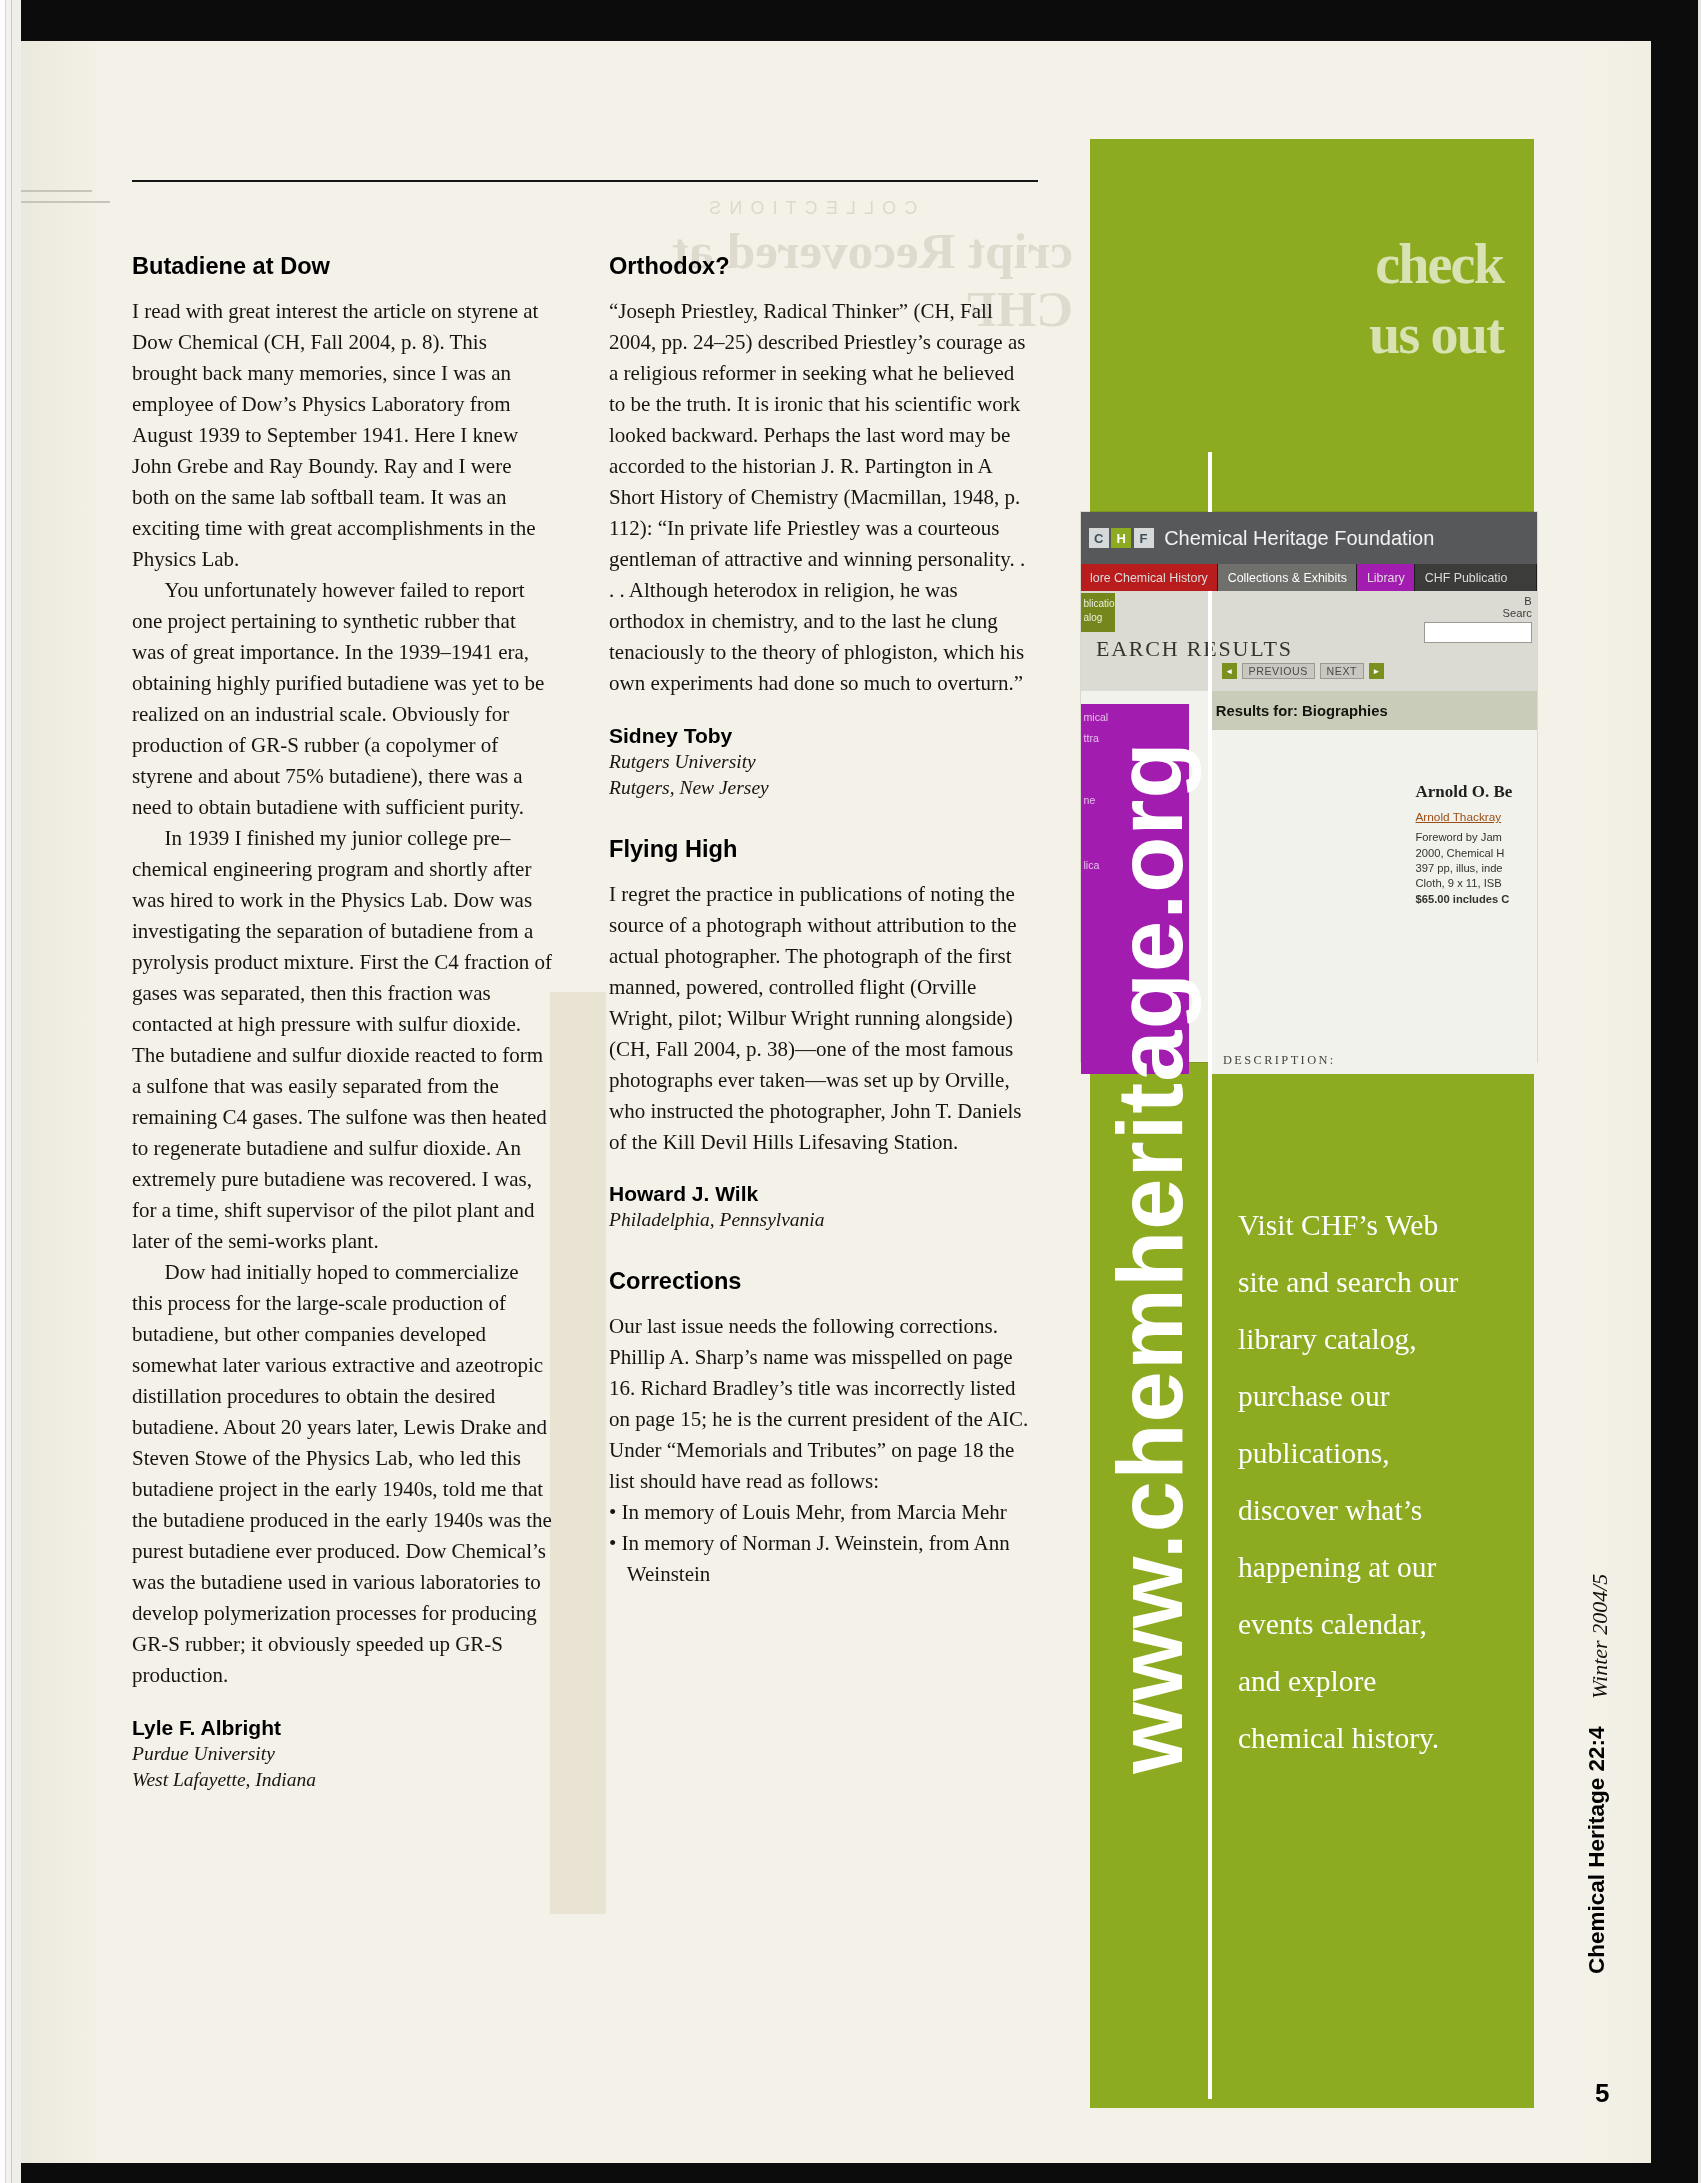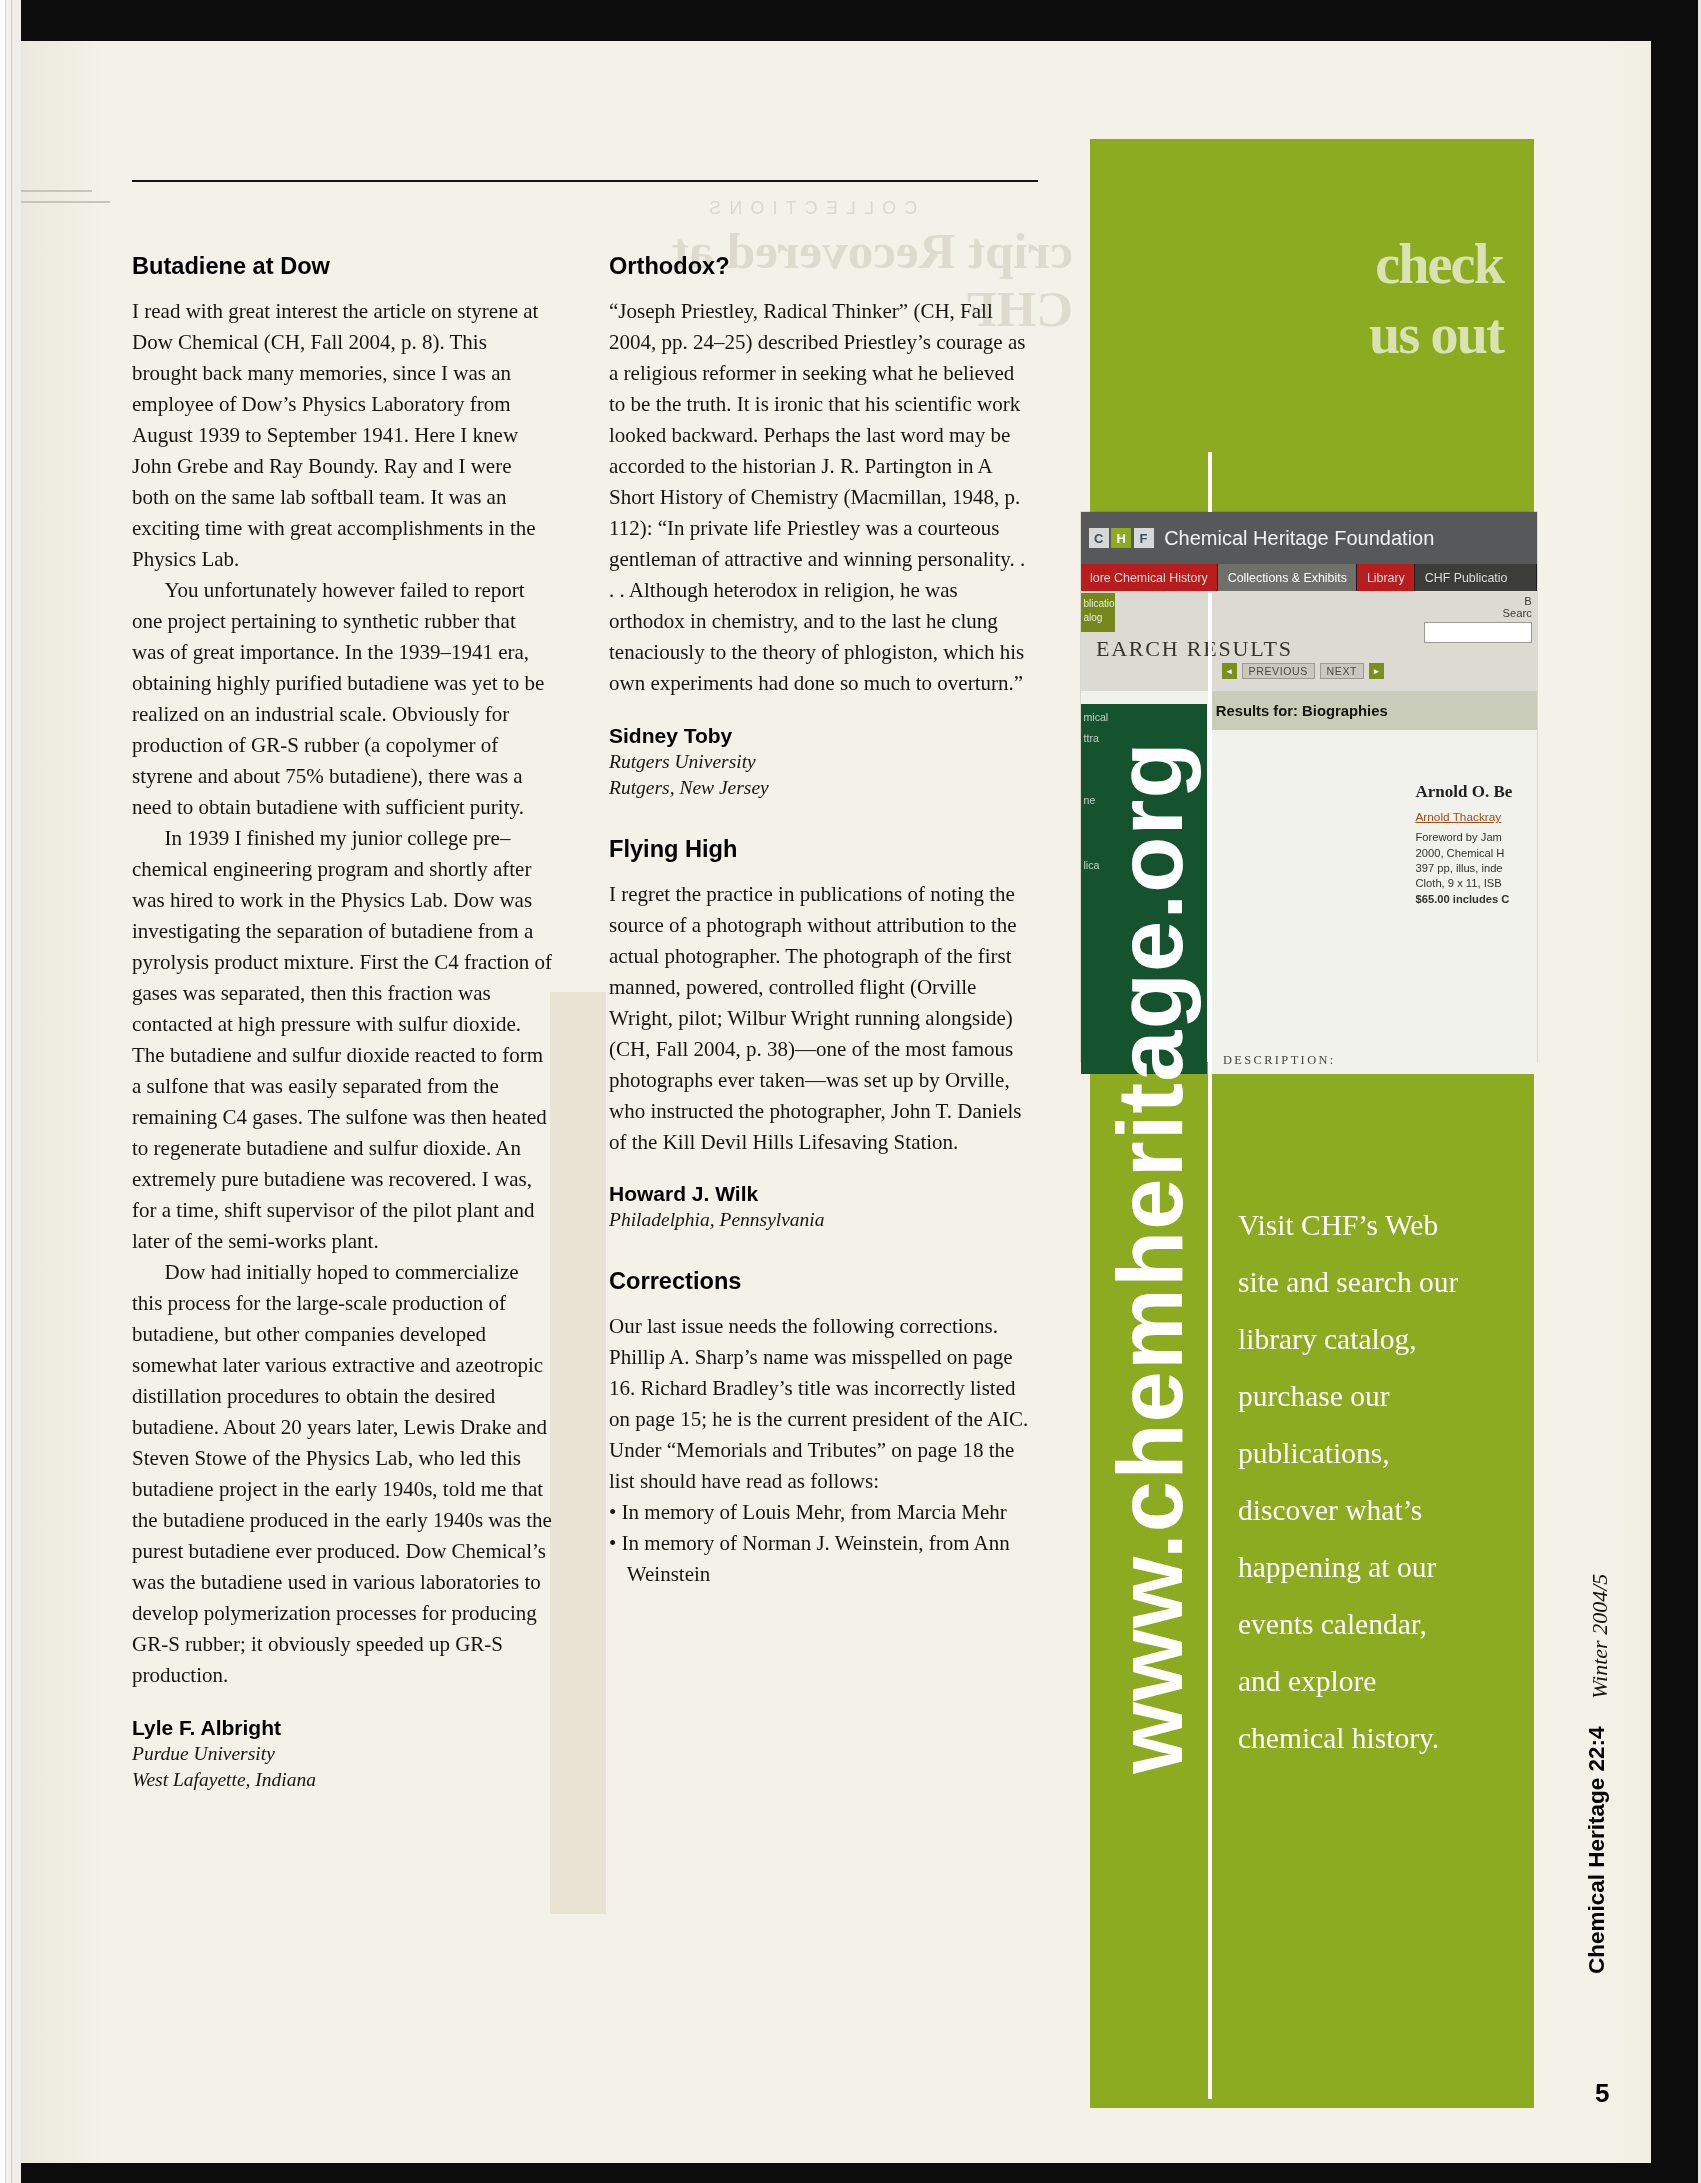--- a/index.html
+++ b/index.html
@@ -67,42 +67,42 @@
   .ss-logo .sq{width:20px;height:20px;background:#d6d9da;color:#3e4f58;display:flex;
     align-items:center;justify-content:center;font-family:"Liberation Sans",sans-serif;
     font-weight:bold;font-size:13px;}
   .ss-logo .sq.h{background:#8dab20;color:#fff;}
   .ss-title{color:#f2f2f2;font-family:"Liberation Sans",sans-serif;font-size:20px;}
   .ss-nav{position:relative;z-index:6;height:27px;background:#2f2f2d;display:flex;
     font-family:"Liberation Sans",sans-serif;font-size:12.4px;color:#ddd;}
   .ss-nav .tab{display:flex;align-items:center;padding:0 9.5px;border-right:0.6px solid #1c1c1b;white-space:nowrap;overflow:hidden;}
   .tab.t1{background:#b91c1c;}
   .tab.t2{background:#6f6f6b;color:#fff;}
-  .tab.t3{background:#b91c1c;}
+  .tab.t3{background:#a21caf;}
   .tab.t4{background:#3c3c3a;flex:1;}
   .ss-band1{position:relative;height:100px;background:#dbdbd3;}
   .ss-sidetab{position:absolute;left:0;top:2.4px;width:34px;height:39px;background:#75871c;
     color:rgba(255,255,255,.85);font-family:"Liberation Sans",sans-serif;font-size:10px;
     line-height:14px;padding:3.5px 0 0 3px;box-sizing:border-box;overflow:hidden;}
   .ss-sec{position:absolute;left:15.4px;top:45px;font-family:"Liberation Serif",serif;
     font-size:22px;letter-spacing:1.8px;color:#35352e;}
   .ss-pager{position:absolute;left:141px;top:72px;display:flex;gap:4.7px;align-items:center;
     font-family:"Liberation Sans",sans-serif;font-size:10.6px;color:#4a4a45;}
   .pg-arrow{width:15.4px;height:15.4px;background:#7a8f1e;color:#fff;display:flex;
     align-items:center;justify-content:center;font-size:8.3px;}
   .pg-btn{border:0.6px solid #9a9a93;background:#c8c8c1;padding:1.2px 5.9px;letter-spacing:0.6px;}
   .ss-searchwrap{position:absolute;right:4.7px;top:3.5px;text-align:right;
     font-family:"Liberation Sans",sans-serif;font-size:11.2px;color:#3c3c36;}
   .ss-searchbox{margin-top:3.5px;width:106px;height:19px;background:#fff;border:0.6px solid #9a9a93;}
   .ss-band2{height:39px;display:flex;}
   .ss-band2 .spacer{width:127px;}
   .ss-results{flex:1;background:#c9ccb9;display:flex;align-items:center;padding-left:8.3px;
     font-family:"Liberation Sans",sans-serif;font-weight:bold;font-size:14.8px;color:#15150f;}
   .ss-content{position:relative;height:344px;}
-  .ss-overlay{position:absolute;left:0;top:-26px;width:126px;height:370px;background:#14532d;
+  .ss-overlay{position:absolute;left:0;top:-26px;width:108px;height:370px;background:#a21caf;
     color:rgba(255,255,255,.72);font-family:"Liberation Sans",sans-serif;font-size:10.6px;}
   .ss-overlay span{position:absolute;left:3px;}
   .ov0{top:7px;} .ov1{top:28px;} .ov2{top:90px;} .ov3{top:155px;}
   .ss-main{position:absolute;left:127px;top:0;right:0;bottom:0;background:#f2f2ed;}
   .ss-cover{position:absolute;left:13px;top:56px;width:188px;height:264px;background:#171a20;}
   .cover-photo{position:absolute;left:7px;top:7px;right:7px;height:158px;
     background:
       radial-gradient(51px 70px at 50% 40%, #d9d2c6 0 40%, rgba(217,210,198,0) 41%),
       radial-gradient(89px 59px at 50% 98%, #474d56 0 60%, rgba(71,77,86,0) 61%),
       linear-gradient(#90939a,#5a5d64);}

